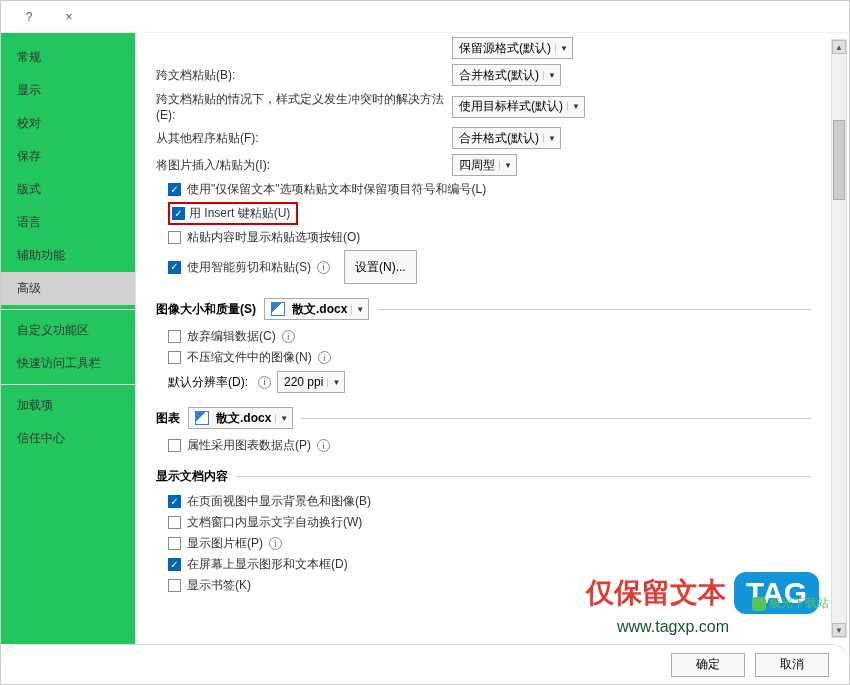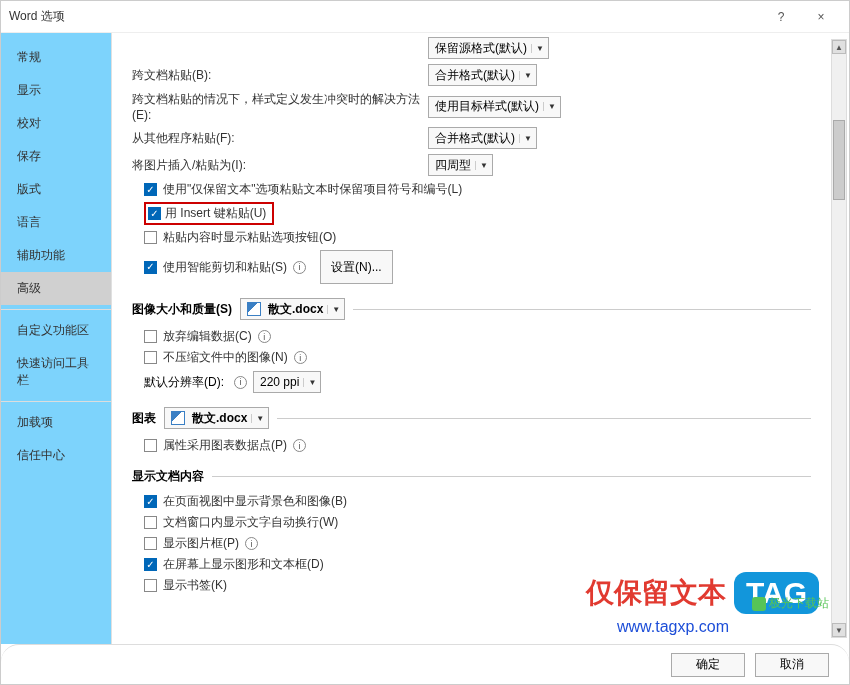--- a/index.html
+++ b/index.html
@@ -32,22 +32,22 @@
       display: flex; align-items: center; justify-content: center;
       color: #555;
       cursor: pointer;
     }
     .body {
       flex: 1;
       display: flex;
       overflow: hidden;
     }
     .sidebar {
-      width: 111px;
-      background: #7dd3fc;
+      width: 135px;
+      background: #22c55e;
       border-right: 1px solid #e0e0e0;
       padding-top: 8px;
       overflow-y: auto;
     }
     .sidebar-item {
       padding: 8px 16px;
       cursor: pointer;
       color: #333;
       font-size: 12px;
     }
@@ -212,21 +212,21 @@
       color: #fff;
       font-size: 30px;
       font-weight: bold;
       padding: 4px 12px;
       border-radius: 12px;
     }
     .wm-url {
       position: absolute;
       right: 120px;
       bottom: 8px;
-      color: #1d4ed8;
+      color: #14532d;
       font-size: 16px;
     }
     .wm-small {
       position: absolute;
       right: 20px;
       bottom: 32px;
       color: #56c456;
       font-size: 12px;
       display: flex;
       align-items: center;
@@ -239,21 +239,20 @@
       border-radius: 3px;
       display: inline-block;
     }
   </style>
 </head>
 <body>
 
 <div class="window">
 
   <div class="titlebar">
-    <span class="title">Word 选项</span>
     <div class="tbbtn">?</div>
     <div class="tbbtn">×</div>
   </div>
 
   <div class="body">
 
     <div class="sidebar">
       <div class="sidebar-item">常规</div>
       <div class="sidebar-item">显示</div>
       <div class="sidebar-item">校对</div>

